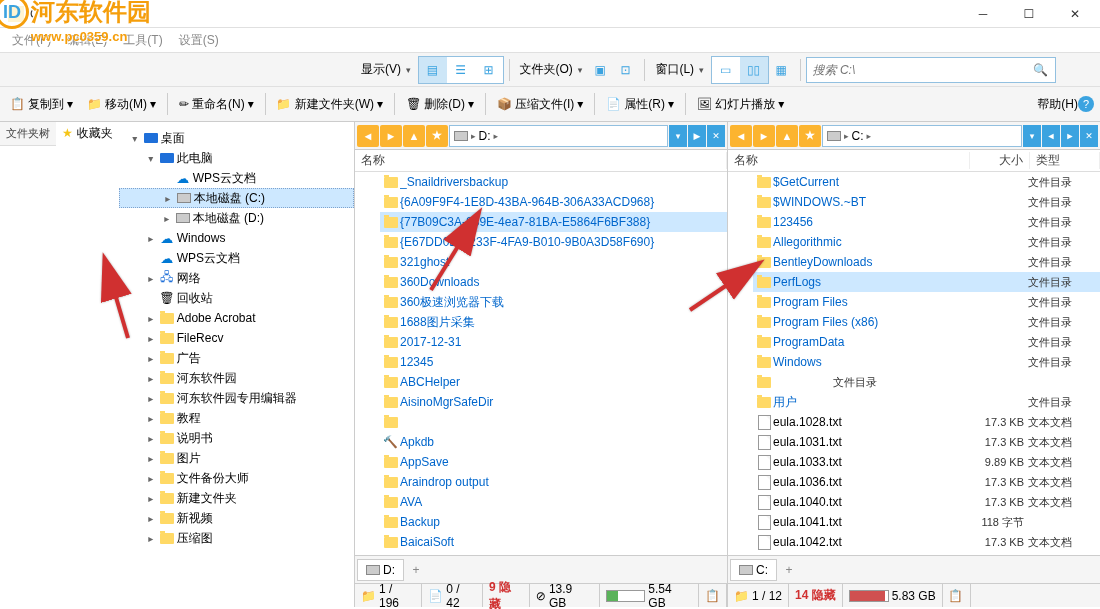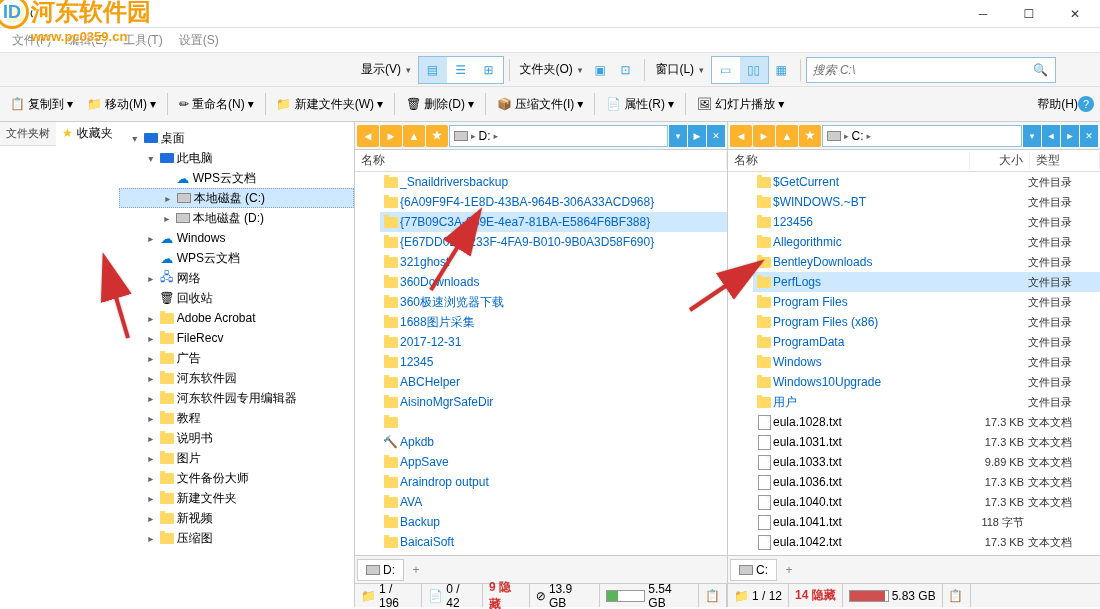--- a/index.html
+++ b/index.html
@@ -663,21 +663,20 @@
             <span class="folder-ic"></span>
           </span>
           <span class="f-name link">Windows</span>
           <span class="f-size"></span>
           <span class="f-type">文件目录</span>
         </div>
         <div class="file-row">
           <span class="f-icon">
             <span class="folder-ic"></span>
           </span>
-          <span class="f-name link">Windows10Upgrade</span>
           <span class="f-size"></span>
           <span class="f-type">文件目录</span>
         </div>
         <div class="file-row">
           <span class="f-icon">
             <span class="folder-ic"></span>
           </span>
           <span class="f-name link">用户</span>
           <span class="f-size"></span>
           <span class="f-type">文件目录</span>

